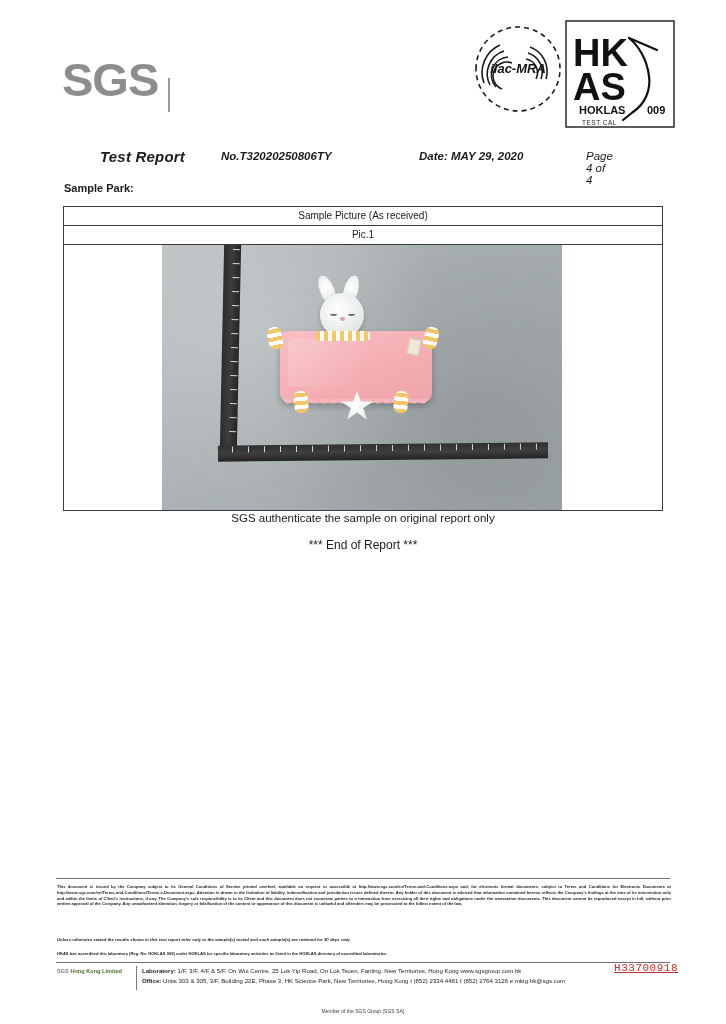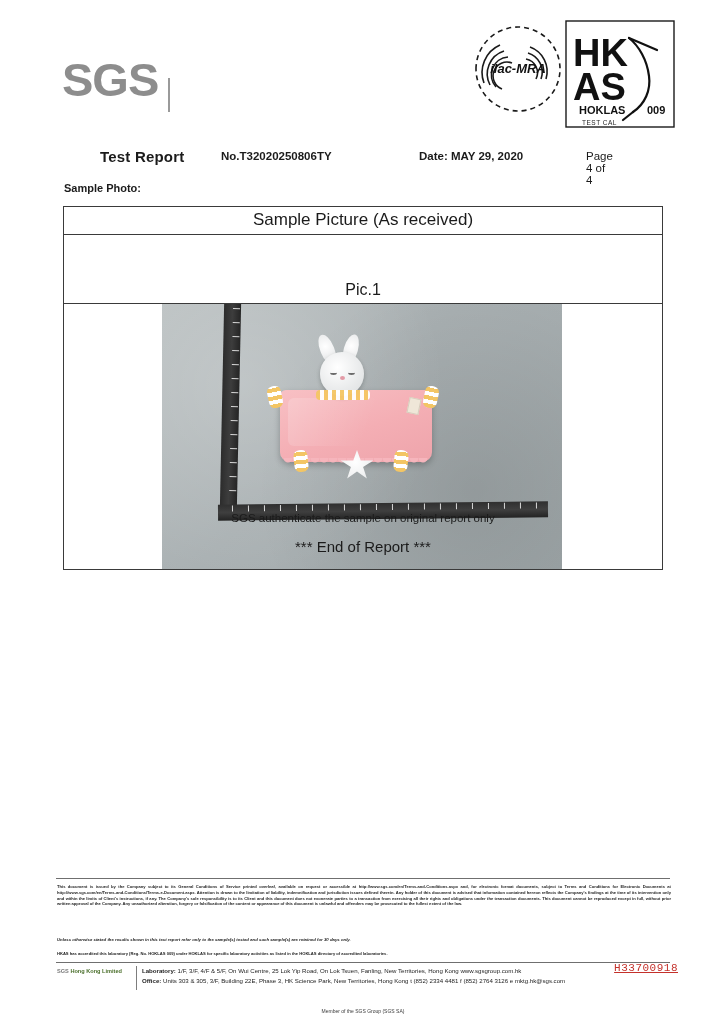--- a/index.html
+++ b/index.html
@@ -56,20 +56,21 @@
   }
   .hoklas-mark svg { display:block; }
 
   
   .title-row {
     position: absolute;
     left: 0;
     top: 148px;
     width: 596px;
     height: 24px;
+    font-style: italic;
   }
   .report-title {
     position: absolute;
     left: 100px;
     top: 0;
     font-size: 15px;
     font-weight: bold;
     letter-spacing: 0.2px;
   }
   .report-no {
@@ -108,24 +109,24 @@
     left: 63px;
     top: 206px;
     width: 600px;
     border: 1px solid #3a3a3a;
     box-sizing: border-box;
     background: #fff;
   }
   .photo-table .row {
     border-bottom: 1px solid #3a3a3a;
     text-align: center;
-    font-size: 17px;
+    font-size: 10px;
     padding: 3px 0 4px 0;
   }
-  .photo-table .row.caption2 { font-size: 16px; margin-top: 43px; }
+  .photo-table .row.caption2 { font-size: 10px; }
   .photo-cell {
     height: 265px;
     position: relative;
     overflow: hidden;
     background: #ffffff;
   }
 
   
   .photo-inner {
     position: absolute;
@@ -281,21 +282,21 @@
     left: 0; top: 512px;
     width: 726px;
     text-align: center;
     font-size: 11.5px;
   }
   .end-of-report {
     position: absolute;
     left: 0; top: 538px;
     width: 726px;
     text-align: center;
-    font-size: 15px;
+    font-size: 12px;
   }
 
   
   .footer-rule {
     position: absolute;
     left: 56px; top: 878px;
     width: 614px;
     height: 1px;
     background: #6f6f6f;
   }
@@ -412,21 +413,21 @@
 </div>
 <div style="position:absolute;left:582px;top:119px;font-size:6.5px;letter-spacing:.5px;color:#1d1d1d;">TEST CAL</div>
 
 <div class="title-row">
   <div class="report-title">Test Report</div>
   <div class="report-no">No.T32020250806TY</div>
   <div class="report-date">Date:  MAY 29, 2020</div>
   <div class="report-page">Page 4 of  4</div>
 </div>
 
-<div class="sample-photo-label">Sample Photo:</div>
+<div class="sample-photo-label">Sample Park:</div>
 
 <div class="photo-table">
   <div class="row">Sample Picture (As received)</div>
   <div class="row caption2">Pic.1</div>
   <div class="photo-cell">
     <div class="photo-inner">
       <div class="grain"></div>
 
       <div class="ruler-v">
         <span class="tick" style="top:10px"></span>

